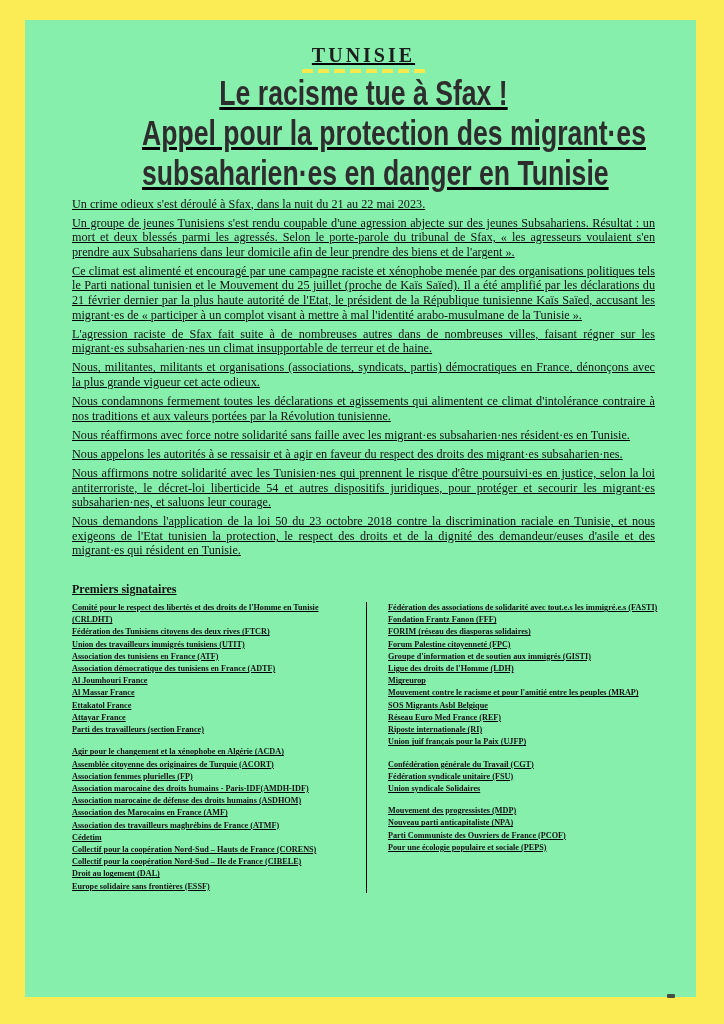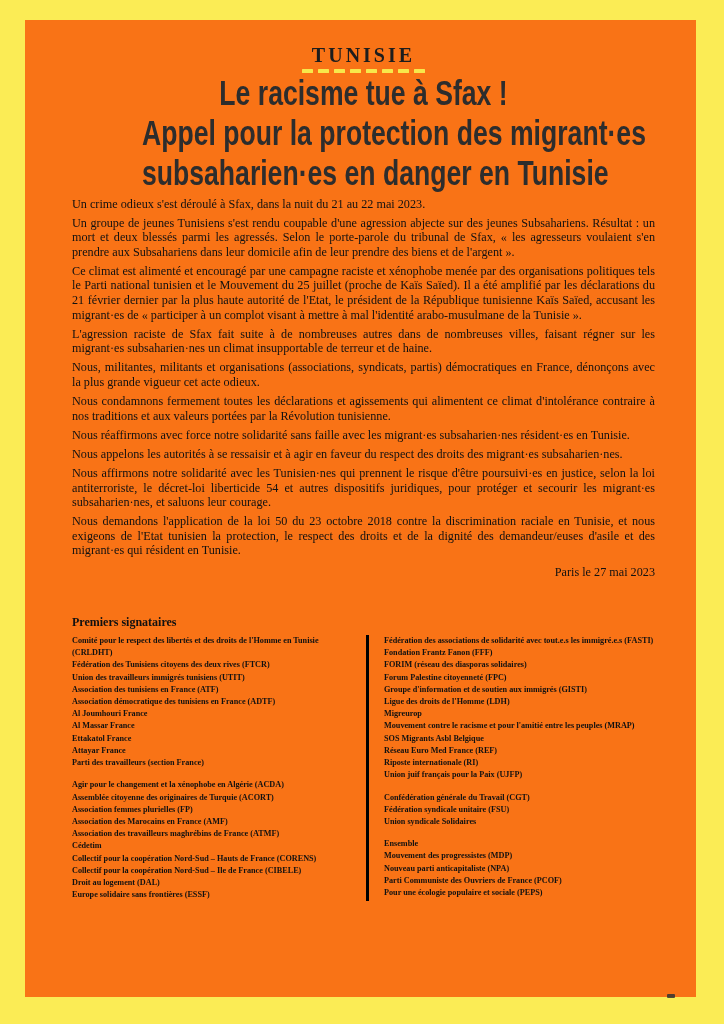--- a/index.html
+++ b/index.html
@@ -8,21 +8,22 @@
     position: relative;
     width: 724px; height: 1024px;
     margin: 0 auto;
     background: #FBEC55; 
     overflow: hidden;
     font-family: "Liberation Serif", serif;
   }
   .sheet {
     position: absolute;
     left: 25px; top: 20px; right: 28px; bottom: 27px;
-    background: #f97316;
+    background: #86efac;
+    text-decoration: underline;
   }
   .content { padding: 24px 41px 0 47px; }
 
   .kicker {
     font-family: "Liberation Serif", serif;
     font-weight: 700;
     font-size: 20px; line-height: 22px;
     letter-spacing: 3px;
     text-align: center;
     color: #1d1d1d;
@@ -49,30 +50,30 @@
     color: #111111;
     margin: 0 0 4.5px 0;
   }
   .dateline {
     text-align: right;
     font-size: 12.2px;
     color: #111111;
     margin-top: 7px;
   }
 
-  .signatories { margin-top: 35px; }
+  .signatories { margin-top: 24px; }
   .sig-heading {
     font-weight: 700;
     font-size: 12px;
     color: #111111;
     margin-bottom: 5px;
   }
   .sig-cols { display: flex; align-items: stretch; }
   .sig-col-left  { flex: none; width: 286px; }
-  .sig-col-right { flex: 1; border-left: 3px solid #000000; margin-left: 8px; padding-left: 15px; }
+  .sig-col-right { flex: 1; border-left: 1px solid #000000; margin-left: 8px; padding-left: 21px; }
   .sig-group + .sig-group { margin-top: 10px; }
   .sig-item {
     font-weight: 700;
     font-size: 8.2px; line-height: 12.2px;
     color: #111111;
     white-space: nowrap;
   }
   .corner-mark {
     position: absolute;
     left: 667px; top: 994px;
@@ -114,21 +115,20 @@
           <p>Ce climat est alimenté et encouragé par une campagne raciste et xénophobe menée par des organisations politiques tels le Parti national tunisien et le Mouvement du 25 juillet (proche de Kaïs Saïed). Il a été amplifié par les déclarations du 21 février dernier par la plus haute autorité de l'Etat, le président de la République tunisienne Kaïs Saïed, accusant les migrant·es de « participer à un complot visant à mettre à mal l'identité arabo-musulmane de la Tunisie ».</p>
           <p>L'agression raciste de Sfax fait suite à de nombreuses autres dans de nombreuses villes, faisant régner sur les migrant·es subsaharien·nes un climat insupportable de terreur et de haine.</p>
           <p>Nous, militantes, militants et organisations (associations, syndicats, partis) démocratiques en France, dénonçons avec la plus grande vigueur cet acte odieux.</p>
           <p>Nous condamnons fermement toutes les déclarations et agissements qui alimentent ce climat d'intolérance contraire à nos traditions et aux valeurs portées par la Révolution tunisienne.</p>
           <p>Nous réaffirmons avec force notre solidarité sans faille avec les migrant·es subsaharien·nes résident·es en Tunisie.</p>
           <p>Nous appelons les autorités à se ressaisir et à agir en faveur du respect des droits des migrant·es subsaharien·nes.</p>
           <p>Nous affirmons notre solidarité avec les Tunisien·nes qui prennent le risque d'être poursuivi·es en justice, selon la loi antiterroriste, le décret-loi liberticide 54 et autres dispositifs juridiques, pour protéger et secourir les migrant·es subsaharien·nes, et saluons leur courage.</p>
           <p>Nous demandons l'application de la loi 50 du 23 octobre 2018 contre la discrimination raciale en Tunisie, et nous exigeons de l'Etat tunisien la protection, le respect des droits et de la dignité des demandeur/euses d'asile et des migrant·es qui résident en Tunisie.</p>
         </div>
 
-      <div class="dateline">Paris le 27 mai 2023</div>
 
       <div class="signatories">
         <div class="sig-heading">Premiers signataires</div>
         <div class="sig-cols">
           <div class="sig-col-left" id="sig-left">
               <div class="sig-group">
                 <div class="sig-item">Comité pour le respect  des libertés et des droits de l'Homme en Tunisie<br>(CRLDHT)</div>
                 <div class="sig-item">Fédération des Tunisiens citoyens des deux rives (FTCR)</div>
                 <div class="sig-item">Union des travailleurs immigrés tunisiens (UTIT)</div>
                 <div class="sig-item">Association des tunisiens en France (ATF)</div>
@@ -136,20 +136,22 @@
                 <div class="sig-item">Al Joumhouri France</div>
                 <div class="sig-item">Al Massar France</div>
                 <div class="sig-item">Ettakatol France</div>
                 <div class="sig-item">Attayar France</div>
                 <div class="sig-item">Parti des travailleurs (section France)</div>
               </div>
               <div class="sig-group">
                 <div class="sig-item">Agir pour le changement et la xénophobe en Algérie (ACDA)</div>
                 <div class="sig-item">Assemblée citoyenne des originaires de Turquie (ACORT)</div>
                 <div class="sig-item">Association femmes plurielles (FP)</div>
+                <div class="sig-item">Association marocaine des droits humains - Paris-IDF(AMDH-IDF)</div>
+                <div class="sig-item">Association marocaine de défense des droits humains (ASDHOM)</div>
                 <div class="sig-item">Association des Marocains en France  (AMF)</div>
                 <div class="sig-item">Association des travailleurs maghrébins de France (ATMF)</div>
                 <div class="sig-item">Cédetim</div>
                 <div class="sig-item">Collectif pour la coopération Nord-Sud – Hauts de France (CORENS)</div>
                 <div class="sig-item">Collectif pour la coopération Nord-Sud – Ile de France (CIBELE)</div>
                 <div class="sig-item">Droit au logement (DAL)</div>
                 <div class="sig-item">Europe solidaire sans frontières (ESSF)</div>
               </div>
             </div>
           <div class="sig-col-right" id="sig-right">
@@ -166,21 +168,20 @@
                 <div class="sig-item">Réseau Euro Med France (REF)</div>
                 <div class="sig-item">Riposte internationale (RI)</div>
                 <div class="sig-item">Union juif français pour la Paix (UJFP)</div>
               </div>
               <div class="sig-group">
                 <div class="sig-item">Confédération générale du Travail (CGT)</div>
                 <div class="sig-item">Fédération syndicale unitaire (FSU)</div>
                 <div class="sig-item">Union syndicale Solidaires</div>
               </div>
               <div class="sig-group">
-                <div class="sig-item">Ensemble</div>
                 <div class="sig-item">Mouvement des progressistes (MDP)</div>
                 <div class="sig-item">Nouveau parti anticapitaliste (NPA)</div>
                 <div class="sig-item">Parti Communiste des Ouvriers de France (PCOF)</div>
                 <div class="sig-item">Pour une écologie populaire et sociale (PEPS)</div>
               </div>
             </div>
         </div>
       </div>
 
     </div>

